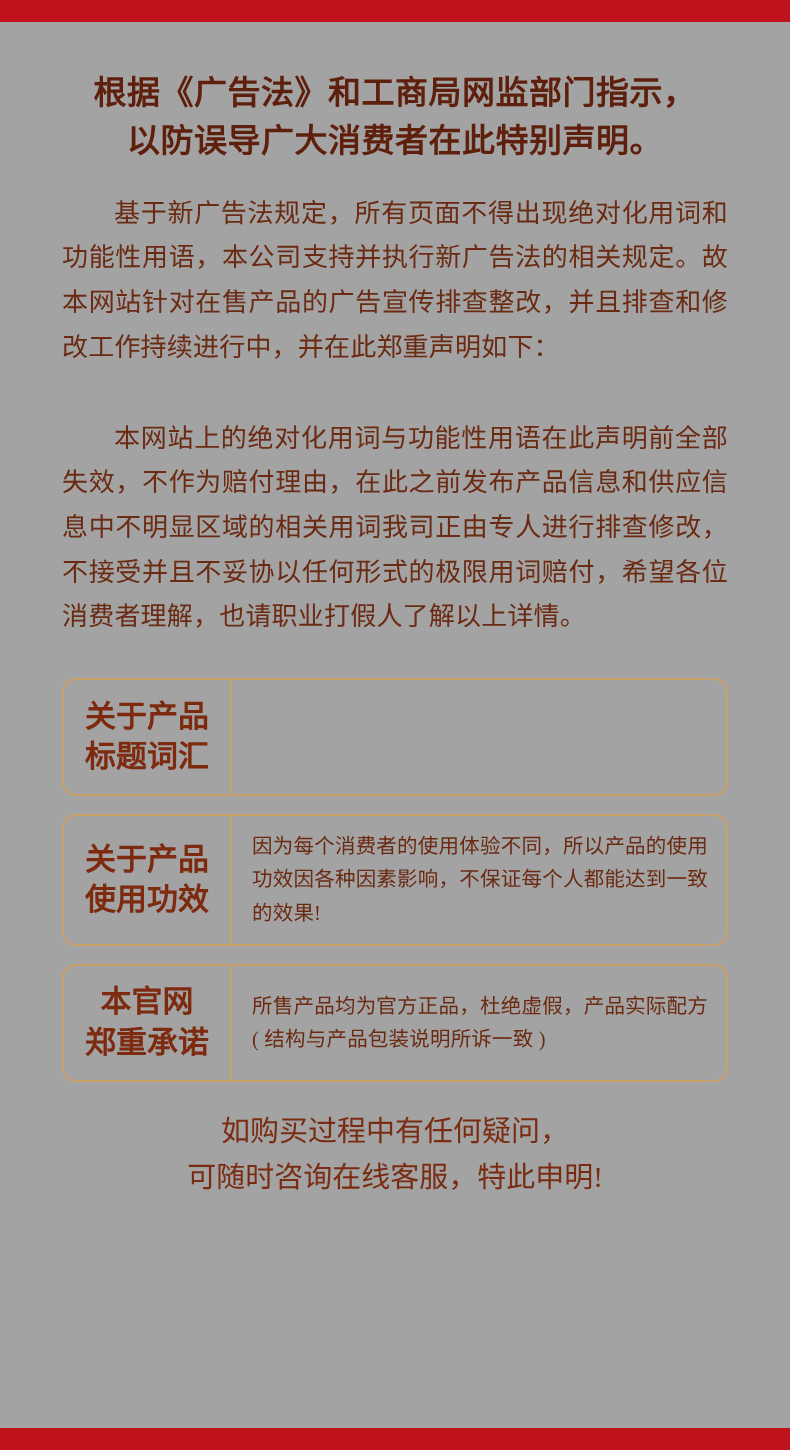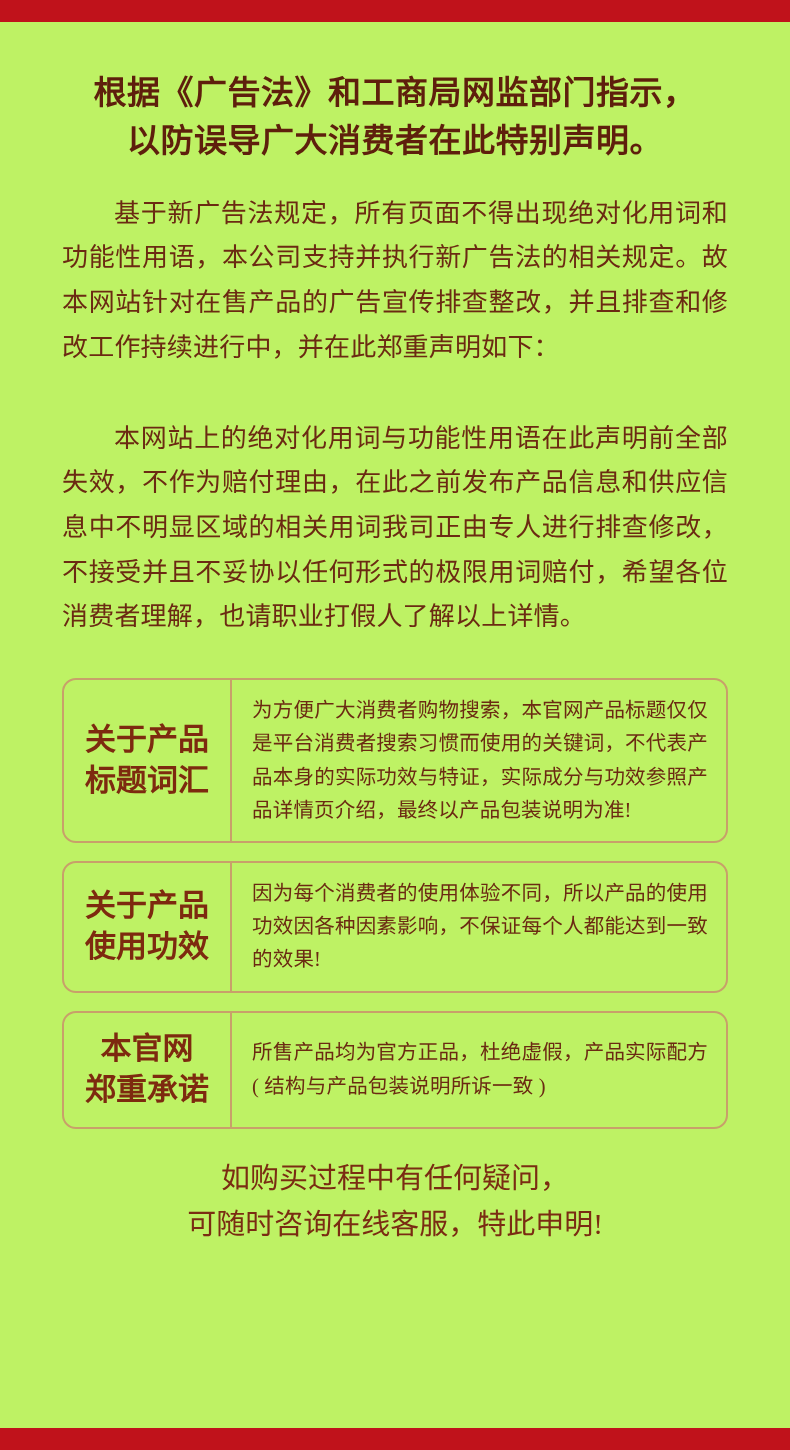--- a/index.html
+++ b/index.html
@@ -12,21 +12,21 @@
     background: #f0d9a8;
     font-family: "Liberation Serif", "DejaVu Serif", serif;
     color: #6b2210;
     overflow: hidden;
   }
   .page {
     position: relative;
     width: 790px;
     height: 1450px;
     box-sizing: border-box;
-    background: #bef264;
+    background: #a3a3a3;
     display: flex;
     flex-direction: column;
   }
   .top-bar {
     width: 100%;
     height: 22px;
     background: #c0121b;
     flex: 0 0 auto;
   }
   .bottom-bar {
@@ -137,21 +137,20 @@
     <p class="para first">基于新广告法规定，所有页面不得出现绝对化用词和功能性用语，本公司支持并执行新广告法的相关规定。故本网站针对在售产品的广告宣传排查整改，并且排查和修改工作持续进行中，并在此郑重声明如下：</p>
     <p class="para second">本网站上的绝对化用词与功能性用语在此声明前全部失效，不作为赔付理由，在此之前发布产品信息和供应信息中不明显区域的相关用词我司正由专人进行排查修改，不接受并且不妥协以任何形式的极限用词赔付，希望各位消费者理解，也请职业打假人了解以上详情。</p>
 
     <div class="cards">
 
       <div class="card">
         <div class="card-title">
           <span>关于产品</span>
           <span>标题词汇</span>
         </div>
-        <div class="card-body">为方便广大消费者购物搜索，本官网产品标题仅仅是平台消费者搜索习惯而使用的关键词，不代表产品本身的实际功效与特证，实际成分与功效参照产品详情页介绍，最终以产品包装说明为准!</div>
       </div>
 
       <div class="card">
         <div class="card-title">
           <span>关于产品</span>
           <span>使用功效</span>
         </div>
         <div class="card-body">因为每个消费者的使用体验不同，所以产品的使用功效因各种因素影响，不保证每个人都能达到一致的效果!</div>
       </div>
 

